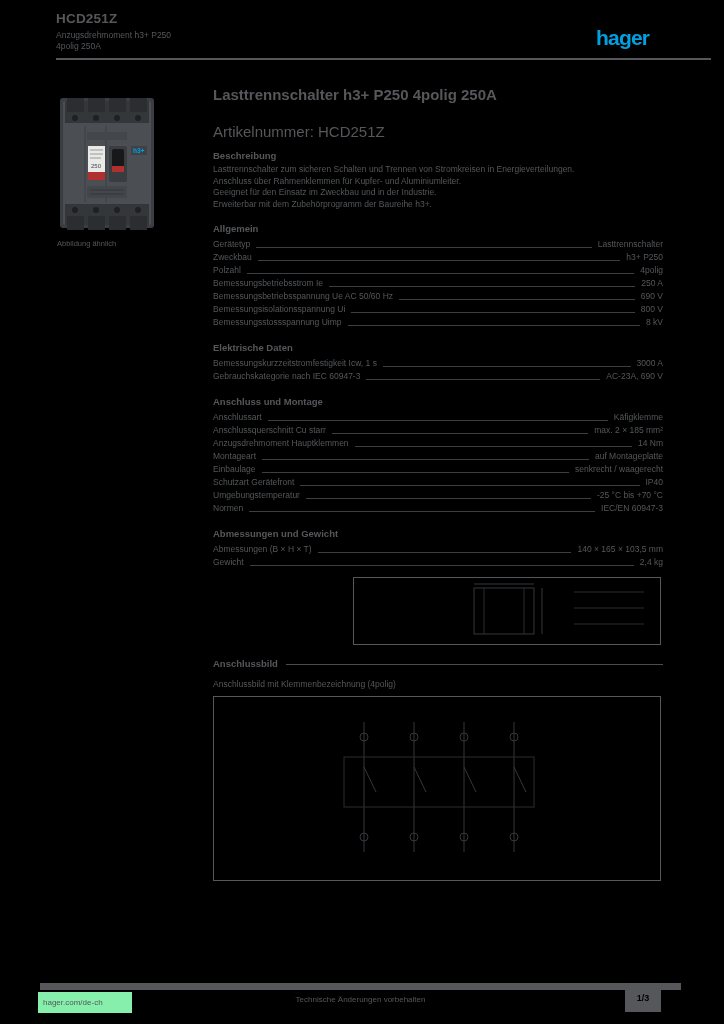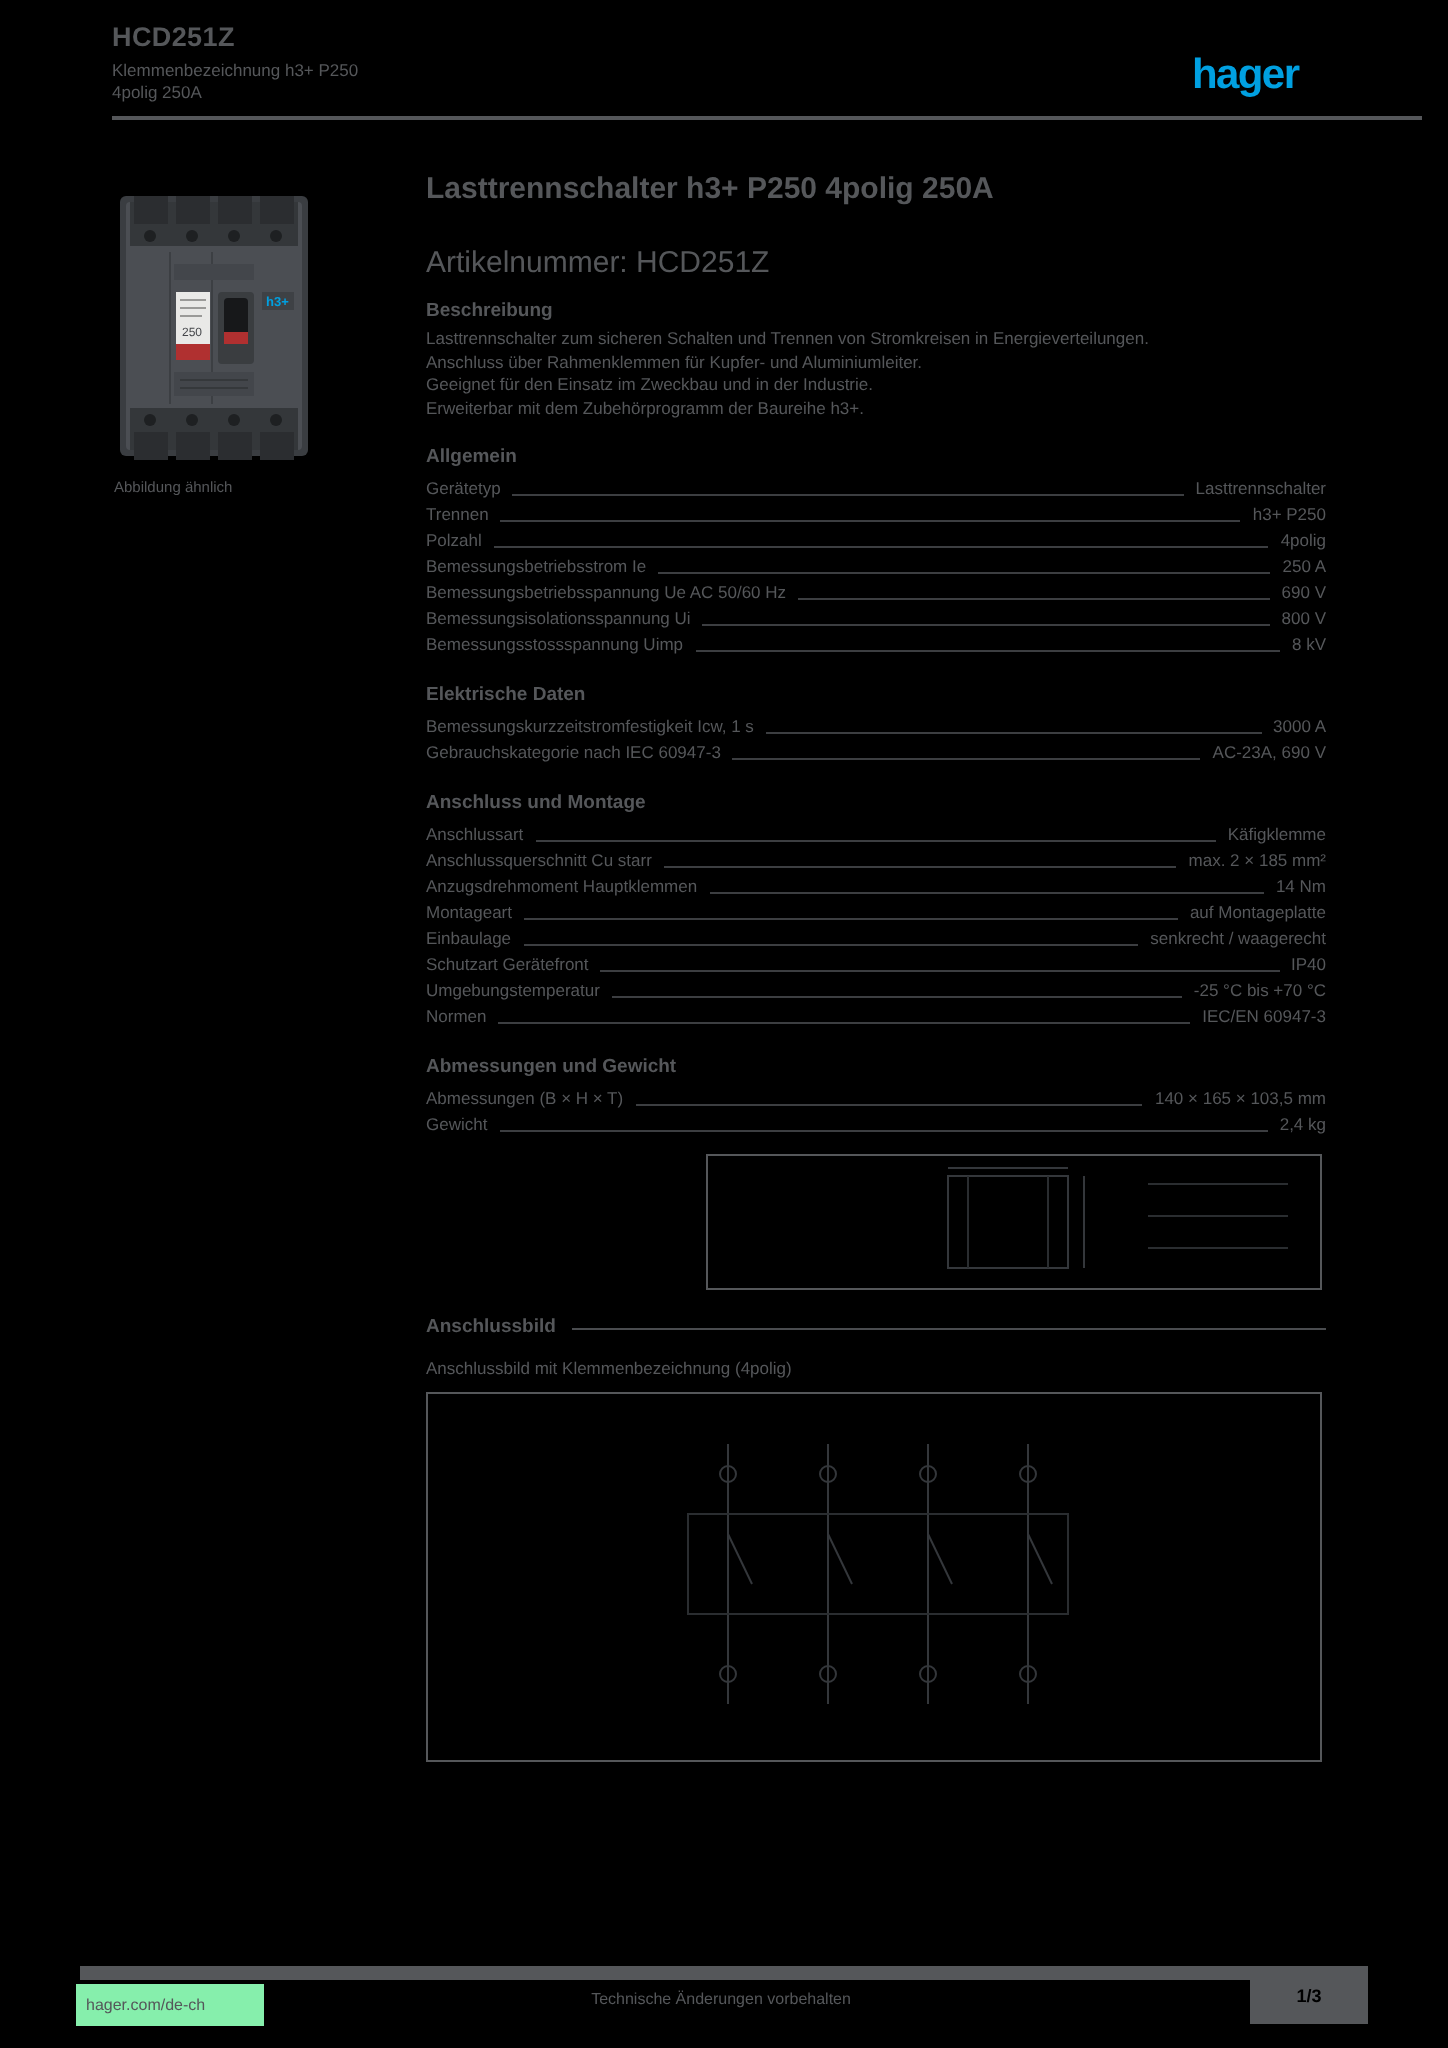--- a/index.html
+++ b/index.html
@@ -40,30 +40,30 @@
   .draw-box{border:1px solid #55575A;background:#000;}
   .draw-box.dim{margin-left:140px;margin-top:8px;width:306px;height:66px;}
   .draw-box.conn{margin-top:6px;width:446px;height:183px;}
   .draw-box svg{display:block;width:100%;height:100%;}
 
   
   .ftr-bar{position:absolute;left:40px;top:983px;width:641px;height:7px;background:#55575A;}
   .ftr-site{position:absolute;left:38px;top:992px;width:94px;height:21px;background:#86efac;
             font-size:8px;line-height:21px;color:#55575A;padding-left:5px;box-sizing:border-box;}
   .ftr-center{position:absolute;left:40px;top:995px;width:641px;text-align:center;font-size:8px;color:#55575A;}
-  .ftr-page{position:absolute;left:625px;top:983px;width:59px;height:29px;background:#55575A;
+  .ftr-page{position:absolute;left:625px;top:983px;width:36px;height:29px;background:#55575A;
             color:#000;font-size:9px;font-weight:bold;display:flex;align-items:center;justify-content:center;}
 </style>
 </head>
 <body>
 
 <div id="page">
 
   <div class="hdr-ref">HCD251Z</div>
-  <div class="hdr-line2">Klemmenbezeichnung h3+ P250</div>
+  <div class="hdr-line2">Anzugsdrehmoment h3+ P250</div>
   <div class="hdr-line3">4polig 250A</div>
   <div class="hdr-rule"></div>
   <div class="logo">hager</div>
 
   <div class="photo">
     <svg viewBox="0 0 102 142" xmlns="http://www.w3.org/2000/svg">
       <rect x="3" y="6" width="94" height="130" rx="3" fill="#3a3d41"></rect>
       <rect x="6" y="9" width="88" height="124" rx="2" fill="#4b4e53"></rect>
 
       <g>
@@ -137,21 +137,21 @@
 
     </div>
     <div class="rows">
   <div class="row">
     <span class="lbl">Gerätetyp</span>
     <span class="lead"></span>
     <span class="val">Lasttrennschalter</span>
   </div>
 
   <div class="row">
-    <span class="lbl">Trennen</span>
+    <span class="lbl">Zweckbau</span>
     <span class="lead"></span>
     <span class="val">h3+ P250</span>
   </div>
 
   <div class="row">
     <span class="lbl">Polzahl</span>
     <span class="lead"></span>
     <span class="val">4polig</span>
   </div>
 

